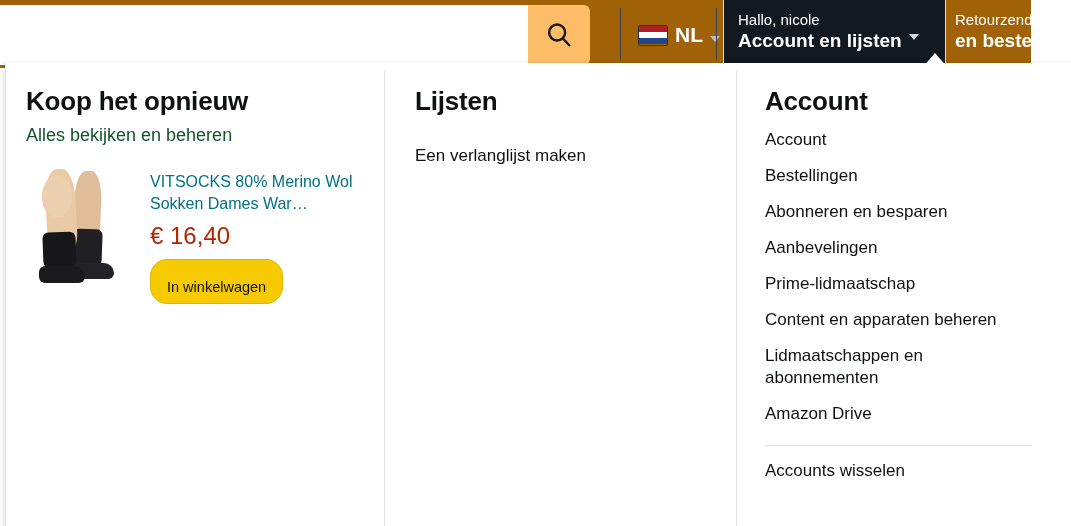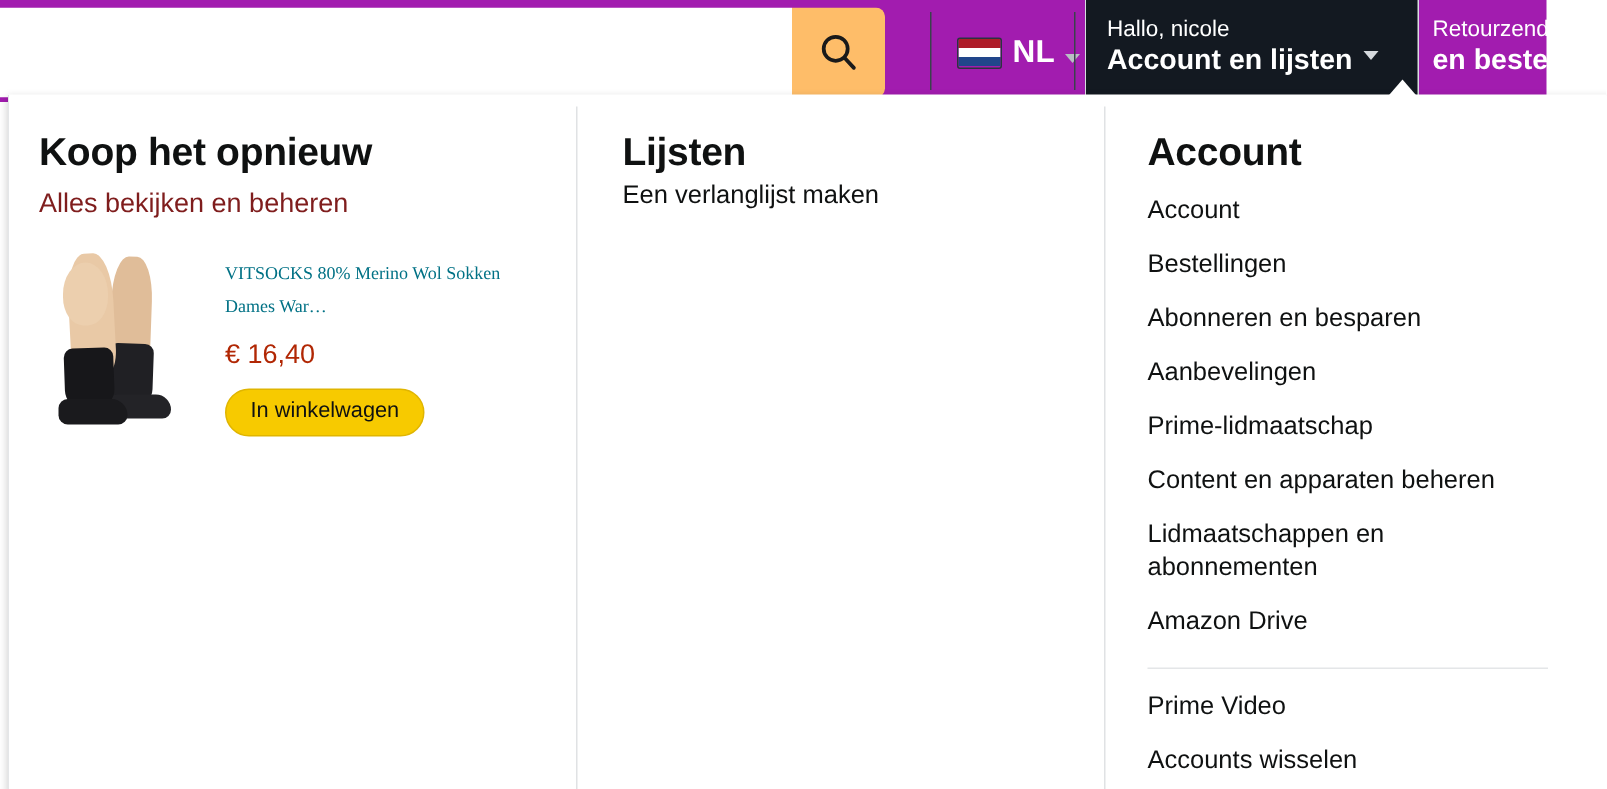--- a/index.html
+++ b/index.html
@@ -19,21 +19,21 @@
     overflow: hidden;
     background: #ffffff;
   }
 
   
   .navbar {
     position: absolute;
     left: 0; top: 0;
     width: 1031px;
     height: 68px;
-    background: #a21caf;
+    background: #a16207;
   }
 
   
   .search-wrap {
     position: absolute;
     left: 0; top: 5px;
     width: 590px;
     height: 60px;
     display: flex;
     border-radius: 0 6px 6px 0;
@@ -206,60 +206,59 @@
     font-size: 26px;
     font-weight: bold;
     color: #0f1111;
     line-height: 28px;
     letter-spacing: -.2px;
   }
   .manage-link {
     display: block;
     margin-top: 9px;
     font-size: 18px;
-    color: #7f1d1d;
+    color: #14532d;
     line-height: 22px;
     cursor: pointer;
     text-decoration: none;
   }
 
   .product {
     display: flex;
     margin-top: 23px;
     gap: 14px;
   }
   .prod-thumb {
     flex: 0 0 110px;
     height: 118px;
     position: relative;
     background: #ffffff;
     cursor: pointer;
   }
   .prod-info { flex: 1 1 auto; padding-top: 2px; }
   .prod-title {
-    font-size: 12px;
+    font-size: 16px;
     color: #007185;
     line-height: 22px;
     cursor: pointer;
     max-width: 218px;
-    font-family: Liberation Serif, serif;
   }
   .prod-price {
     margin-top: 10px;
-    font-size: 18px;
+    font-size: 24px;
     color: #b12704;
     line-height: 22px;
   }
   .cart-btn {
     display: inline-block;
     margin-top: 12px;
     background: #f7ca00;
     border: 1px solid #e0b500;
     border-radius: 17px;
-    padding: 6px 16px 7px 16px;
+    padding: 19px 16px 7px 16px;
     font-size: 14.5px;
     font-family: "Liberation Sans", sans-serif;
     color: #0f1111;
     cursor: pointer;
     line-height: 17px;
   }
 
   
   .legs { position:absolute; left:0; top:0; width:110px; height:118px; }
   .leg {
@@ -294,21 +293,21 @@
     left: 379px; top: 0;
     width: 352px;
     height: 100%;
     padding: 24px 22px 0 30px;
   }
   .menu-link {
     display: block;
     font-size: 17px;
     color: #0f1111;
     line-height: 22px;
-    margin-top: 4px;
+    margin-top: 30px;
     cursor: pointer;
     text-decoration: none;
   }
 
   
   .col-account {
     position: absolute;
     left: 731px; top: 0;
     width: 349px;
     height: 100%;
@@ -409,21 +408,20 @@
       <a class="menu-link">Bestellingen</a>
       <a class="menu-link">Abonneren en besparen</a>
       <a class="menu-link">Aanbevelingen</a>
       <a class="menu-link">Prime-lidmaatschap</a>
       <a class="menu-link">Content en apparaten beheren</a>
       <a class="menu-link" style="max-width:215px;">Lidmaatschappen en abonnementen</a>
       <a class="menu-link">Amazon Drive</a>
 
       <div class="acct-sep"></div>
 
-      <a class="menu-link">Prime Video</a>
       <a class="menu-link">Accounts wisselen</a>
 
     </div>
   </div>
 
   <div class="nav-pointer"></div>
 
 </div>
 
 </body></html>

